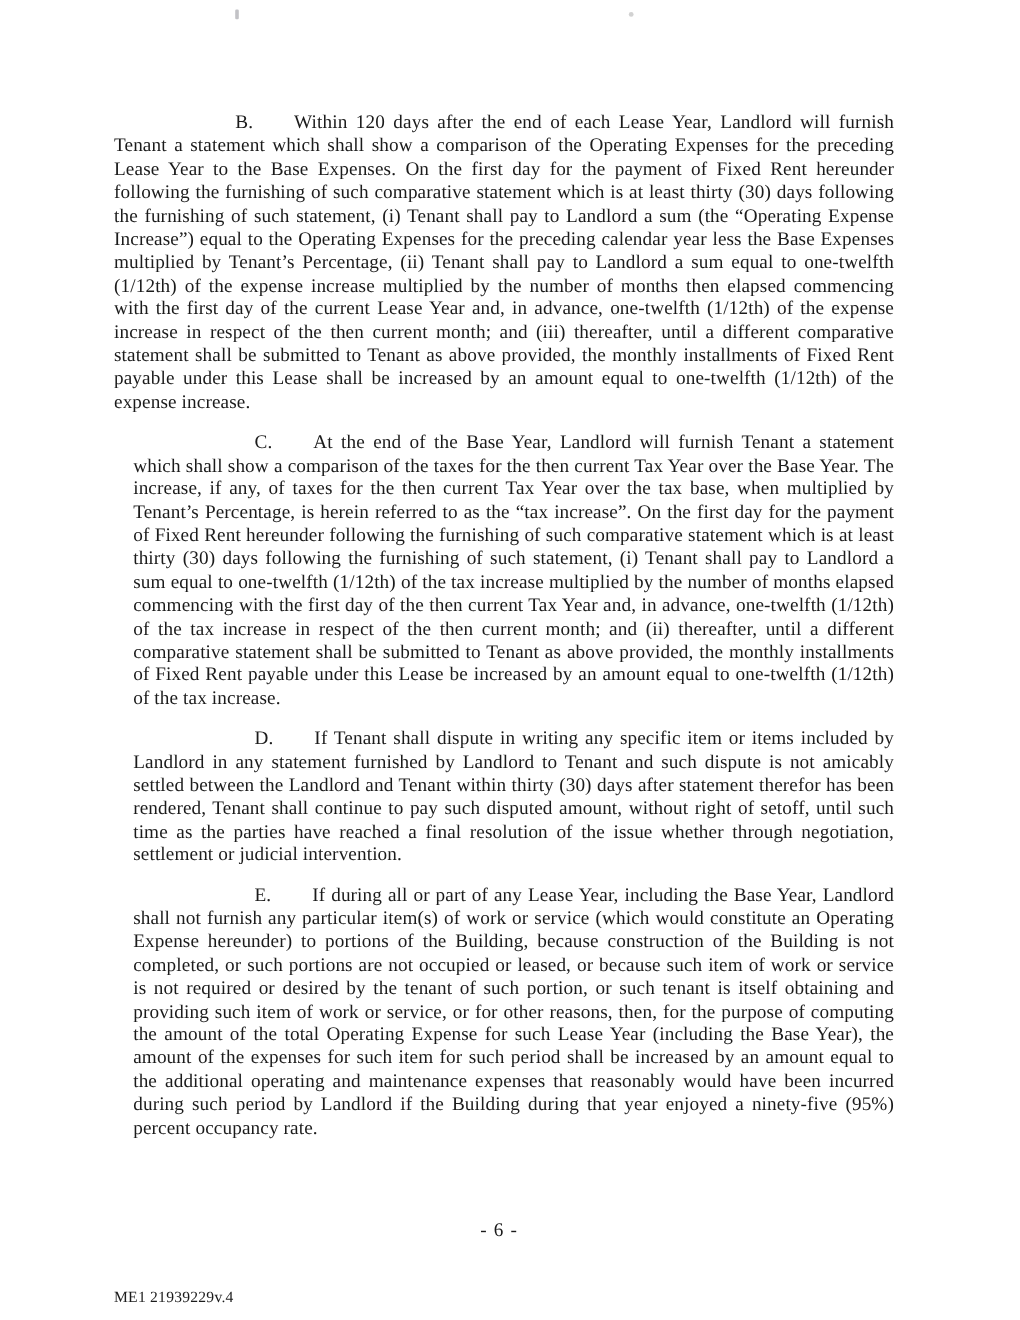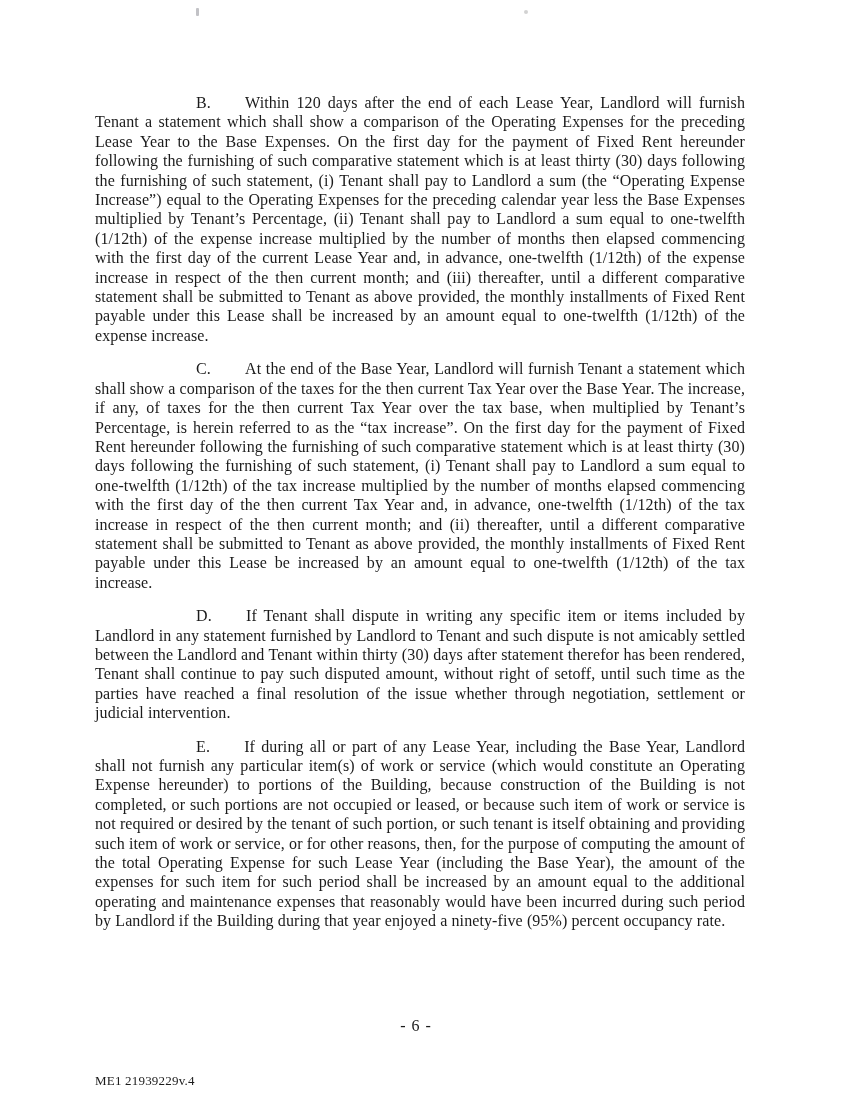--- a/index.html
+++ b/index.html
@@ -28,20 +28,21 @@
   .para {
     margin: 0;
     font-size: 16px;
     line-height: 19.4px;
     text-align: justify;
     text-indent: 101px;
     letter-spacing: 0.1px;
   }
   .para + .para {
     margin-top: 14px;
+    margin-left: 16px;
   }
   .tab {
     display: inline-block;
     width: 34px;
   }
   .plabel {
     letter-spacing: 0.2px;
   }
   .pageno {
     position: absolute;

